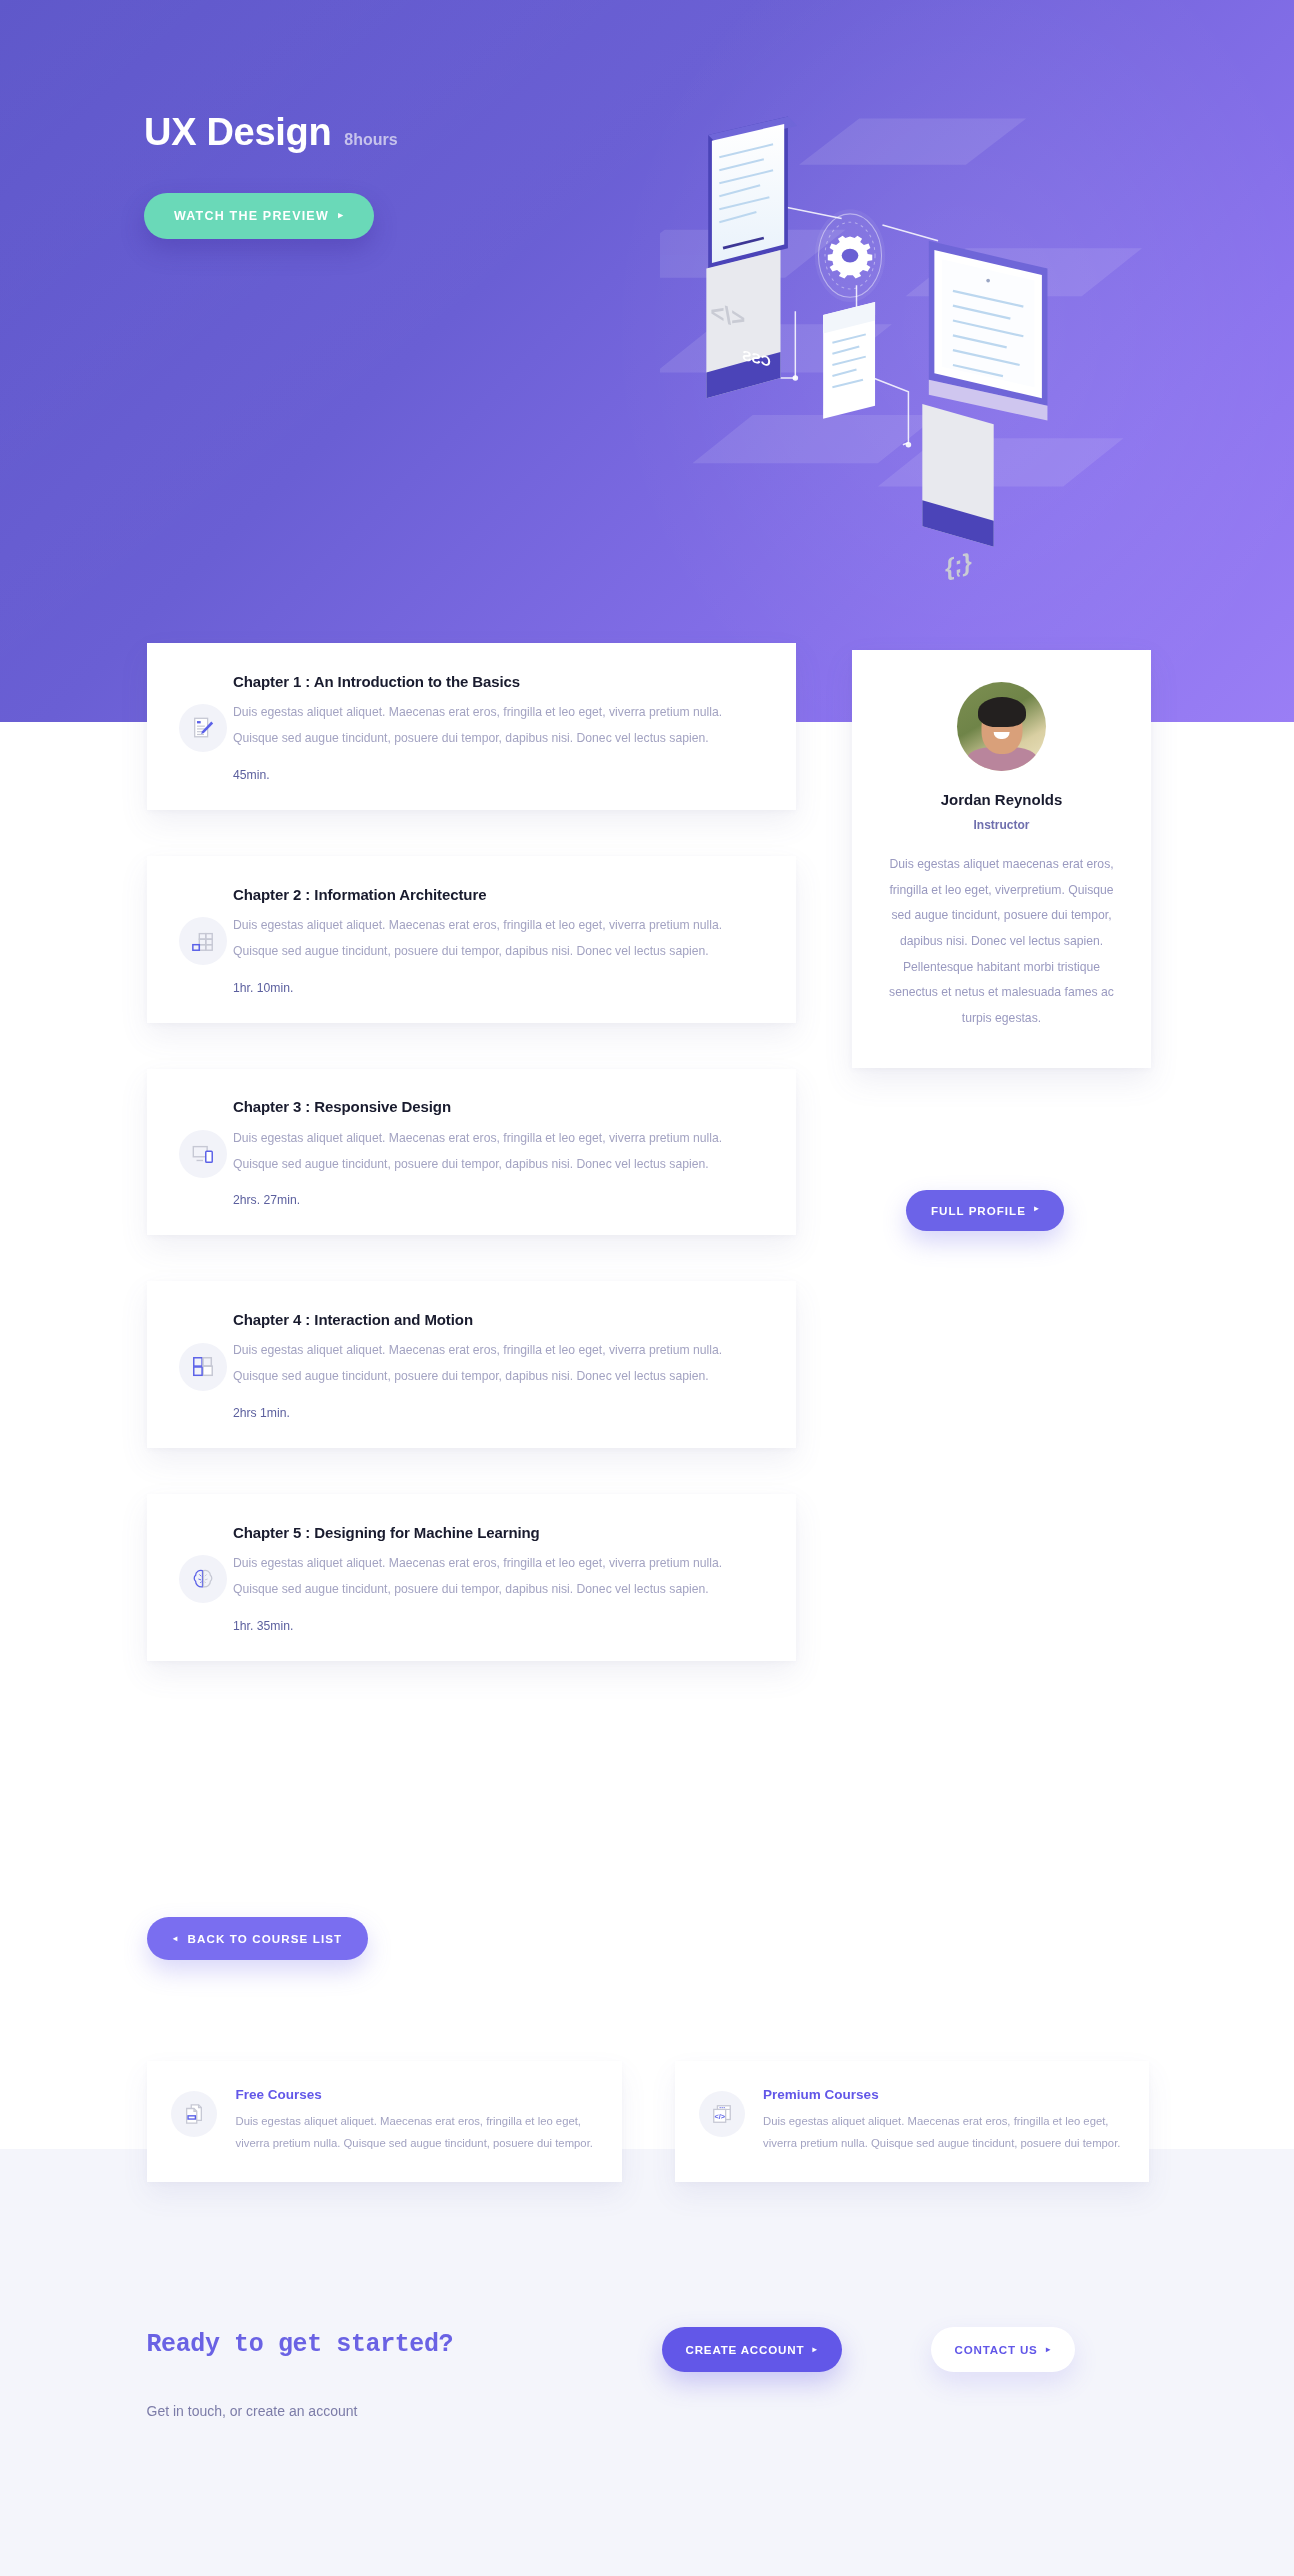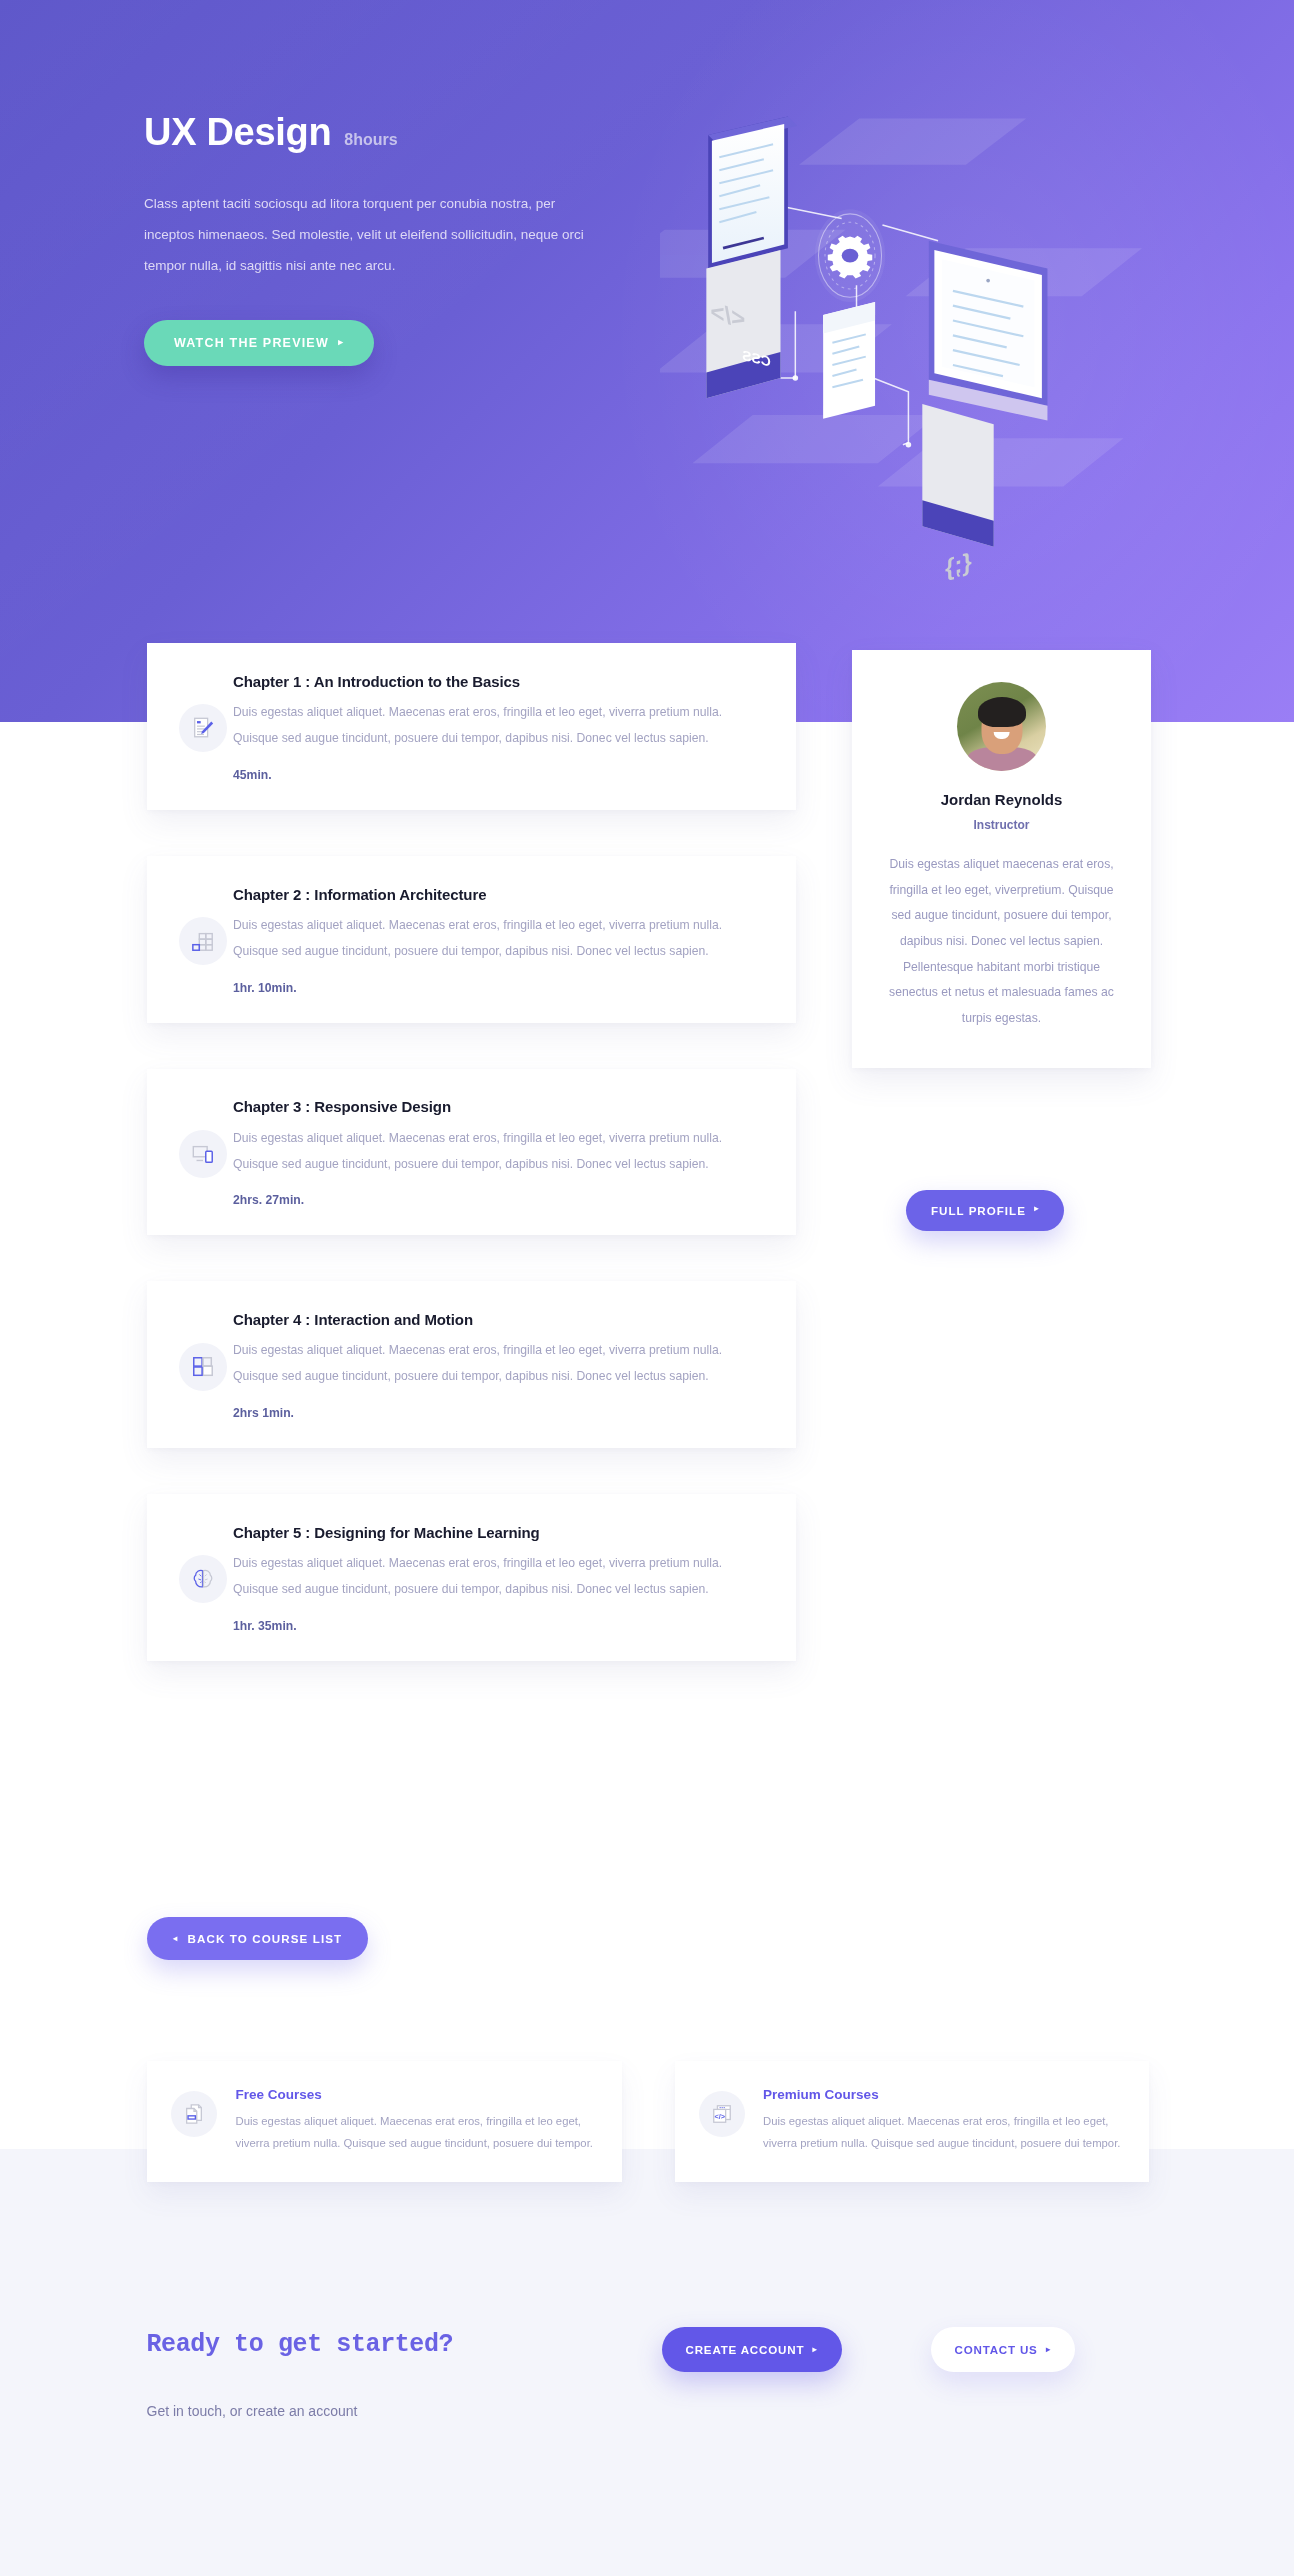--- a/index.html
+++ b/index.html
@@ -77,21 +77,21 @@
     flex: 0 0 auto; width: 48px; height: 48px; border-radius: 50%;
     background: #f2f3f9; display: flex; align-items: center; justify-content: center;
     margin-top: 3.7px;
   }
   .chap-body { flex: 1 1 auto; padding-top: 1.9px; }
   .chap-title { font-size: 15px; font-weight: 700; color: #191b2e; letter-spacing: -0.1px; }
   .chap-desc {
     margin-top: 10.2px; font-size: 12.2px; line-height: 2.12; color: #a3a3c2;
     max-width: 519px;
   }
-  .chap-dur { margin-top: 16px; font-size: 12.2px; font-weight: 700; color: #5b5f9e; }
+  .chap-dur { margin-top: 16px; font-size: 12.2px; font-weight: 400; color: #5b5f9e; }
 
   
   .instructor {
     position: absolute; left: 852px; top: 650px; width: 168px;
     width: 299px;
     background: #ffffff;
     box-shadow: 0 13px 28px rgba(95,95,160,0.10), 0 1.9px 5.6px rgba(95,95,160,0.05);
     padding: 32px 28px 37px;
     text-align: center;
   }
@@ -203,21 +203,20 @@
 
   <section class="hero">
     <div class="hero-sheen"></div>
     <div class="hero-sheen2"></div>
 
     <div class="hero-text">
       <div class="hero-title-row">
         <h1 class="hero-title">UX Design</h1>
         <span class="hero-hours">8hours</span>
       </div>
-      <p class="hero-para">Class aptent taciti sociosqu ad litora torquent per conubia nostra, per inceptos himenaeos. Sed molestie, velit ut eleifend sollicitudin, neque orci tempor nulla, id sagittis nisi ante nec arcu.</p>
       <button class="btn-watch">
         <span>WATCH THE PREVIEW</span>
         <span class="car">▸</span>
       </button>
     </div>
 
     <div class="illus">
       <svg width="482" height="473" viewBox="0 0 520 510" xmlns="http://www.w3.org/2000/svg">
         <defs>
           <linearGradient id="scr" x1="0" y1="0" x2="0" y2="1">

